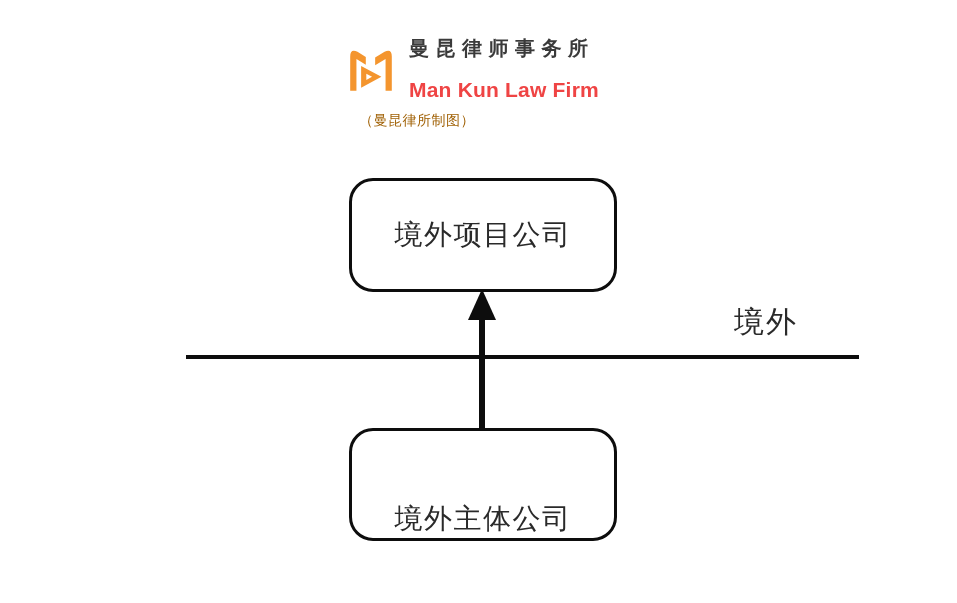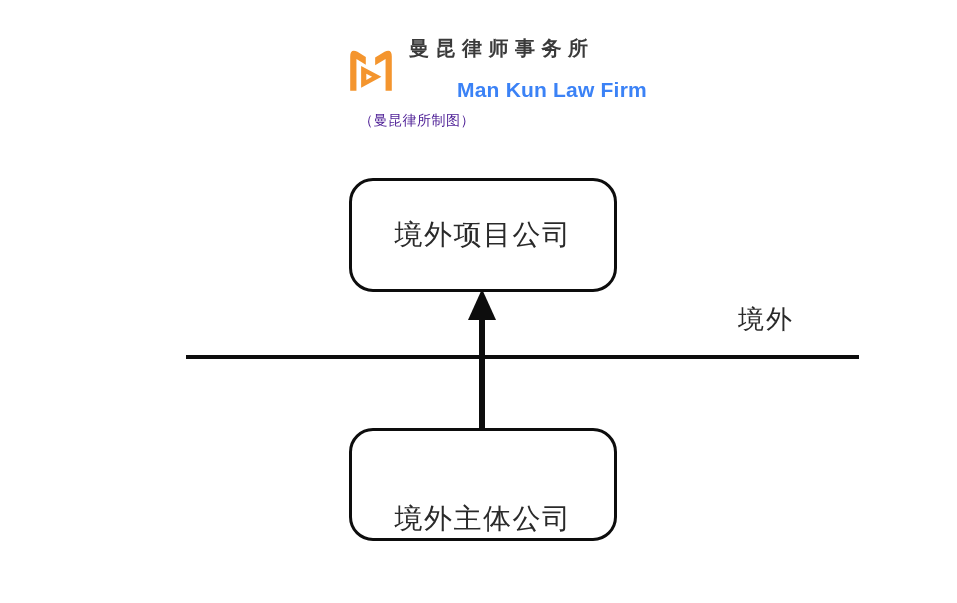--- a/index.html
+++ b/index.html
@@ -44,33 +44,32 @@
     font-size: 20px;
     font-weight: bold;
     color: #3a3a3a;
     letter-spacing: 6.5px;
     white-space: nowrap;
     margin-bottom: 21px;
   }
   .brand-en {
     font-size: 21px;
     font-weight: bold;
-    color: #3b82f6;
+    color: #ef4444;
     letter-spacing: 0.2px;
     white-space: nowrap;
-    margin-left: 48px;
   }
   .caption {
     position: absolute;
     left: 0;
     top: 112px;
     width: 834px;
     text-align: center;
     font-size: 14px;
-    color: #4c1d95;
+    color: #a16207;
     letter-spacing: 0.5px;
     white-space: nowrap;
   }
 
   
   .diagram {
     position: absolute;
     left: 4px;
     top: 0;
     width: 957px;
@@ -125,21 +124,21 @@
     top: 0;
     width: 957px;
     height: 603px;
     z-index: 2;
     pointer-events: none;
   }
 
   
   .side-label {
     position: absolute;
-    font-size: 26px;
+    font-size: 30px;
     color: #2a2a2a;
     letter-spacing: 2px;
     white-space: nowrap;
     text-align: center;
     z-index: 4;
   }
   #label-overseas {
     left: 700px;
     top: 302px;
     width: 124px;

